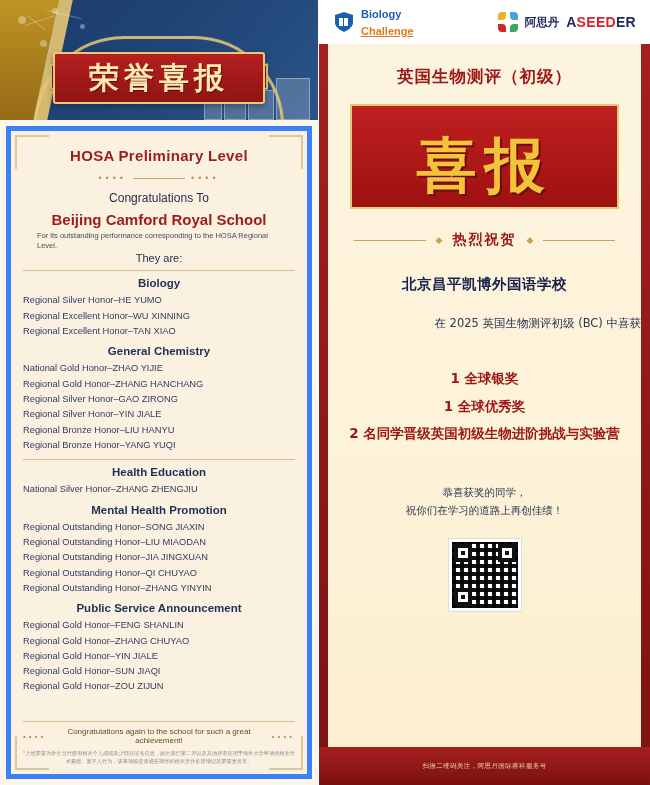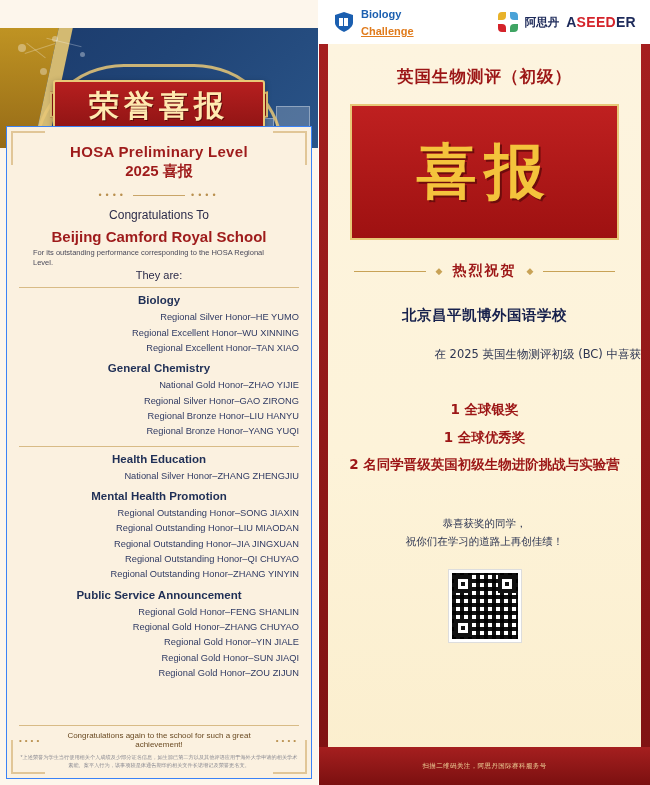--- a/index.html
+++ b/index.html
@@ -16,21 +16,20 @@
     width: 318px; height: 785px;
     position: relative;
     background: #fdf6ec;
     overflow: hidden;
   }
   .left-header {
     position: relative;
     height: 120px;
     background: linear-gradient(135deg, #1b3a6b 0%, #204476 45%, #2a5488 100%);
     overflow: hidden;
-    margin-top: 28px;
   }
   .hdr-band {
     position: absolute; left: 0; top: 0; bottom: 0; width: 60px;
     background: linear-gradient(180deg, #c8981f, #9c6d12);
     transform: skewX(-12deg) translateX(-14px);
     opacity: .95;
   }
   .hdr-band2 {
     position: absolute; left: 46px; top: 0; bottom: 0; width: 14px;
     background: #e8c872;
@@ -71,21 +70,21 @@
     position: absolute; left: 50%; top: 36px; transform: translateX(-50%);
     width: 250px; height: 90px;
     border: 3px solid #e9c877; border-bottom: none;
     border-radius: 130px 130px 0 0;
     opacity: .85;
   }
 
   .left-body {
     position: absolute; left: 6px; right: 6px; top: 126px; bottom: 6px;
     background: #fbf1e0;
-    border: 1px solid #3b82f6;
+    border: 5px solid #3b82f6;
     padding: 10px 12px 0;
     overflow: hidden;
   }
   .corner {
     position: absolute; width: 34px; height: 34px;
     border: 2px solid #d7b579; opacity: .7;
   }
   .c-tl { left: 4px; top: 4px; border-right: none; border-bottom: none; }
   .c-tr { right: 4px; top: 4px; border-left: none; border-bottom: none; }
   .c-bl { left: 4px; bottom: 4px; border-right: none; border-top: none; }
@@ -116,21 +115,21 @@
     text-align: left; color: #4a4a5a; font-size: 7.5px; line-height: 1.35;
     padding: 0 14px;
   }
   .theyare { text-align: center; color: #2b2b4a; font-size: 11px; margin: 1px 0 6px; }
   .hr { height: 1px; background: #d8bb86; margin: 6px 0; }
   .cat {
     text-align: center; color: #1f2f56; font-weight: bold; font-size: 11.5px;
     margin: 6px 0 4px;
   }
   .award {
-    text-align: right; color: #2f3a63; font-size: 9.3px; line-height: 1.65;
+    text-align: left; color: #2f3a63; font-size: 9.3px; line-height: 1.65;
   }
   .footnote-wrap { position: absolute; left: 12px; right: 12px; bottom: 8px; }
   .foot-dots {
     display: flex; align-items: center; justify-content: center; gap: 8px;
     margin-bottom: 5px;
   }
   .foot-dots .dd { color: #b9904f; font-size: 8px; letter-spacing: 3px; }
   .foot-main {
     text-align: center; color: #6a4b23; font-size: 8px;
   }
@@ -177,24 +176,24 @@
   .r-sidebar-l { left: 0; }
   .r-sidebar-r { right: 0; }
   .r-inner { position: absolute; left: 9px; right: 9px; top: 0; bottom: 0; }
 
   .r-head {
     text-align: center; color: #9c1616; font-weight: bold;
     font-size: 16.5px; margin-top: 22px; letter-spacing: 1px;
     font-family: "DejaVu Sans", sans-serif;
   }
   .xibao-box {
-    margin: 16px 22px 0; height: 136px;
+    margin: 16px 22px 0; height: 105px;
     background: linear-gradient(180deg,#bf2020 0%, #9e1111 100%);
     border: 2px solid #e7c877;
-    display: flex; align-items: center; justify-content: center;
+    display: flex; align-items: flex-end; justify-content: center;
     position: relative;
   }
   .xibao-box span {
     color: #f4c33c; font-size: 60px; font-weight: bold; letter-spacing: 8px;
     font-family: "DejaVu Sans", sans-serif;
     text-shadow: 2px 2px 0 #6d0c0c;
   }
   .zhu-row {
     display: flex; align-items: center; justify-content: center;
     gap: 10px; margin: 22px 26px 0;
@@ -285,21 +284,20 @@
       </div>
     </div>
 
     <div class="left-body">
       <div class="corner c-tl"></div>
       <div class="corner c-tr"></div>
       <div class="corner c-bl"></div>
       <div class="corner c-br"></div>
 
       <div class="l-title">HOSA Preliminary Level</div>
-      <div class="l-title2">2025 喜报</div>
 
       <div class="dotrow">
         <span class="dots">••••</span>
         <span class="line"></span>
         <span class="dots">••••</span>
       </div>
 
       <div class="congrats">Congratulations To</div>
       <div class="school">Beijing Camford Royal School</div>
       <div class="subnote">For its outstanding performance corresponding to the HOSA Regional Level.</div>
@@ -310,21 +308,23 @@
       <div>
         <div class="cat">Biology</div>
         <div class="award">Regional Silver Honor–HE YUMO</div>
         <div class="award">Regional Excellent Honor–WU XINNING</div>
         <div class="award">Regional Excellent Honor–TAN XIAO</div>
       </div>
 
       <div>
         <div class="cat">General Chemistry</div>
         <div class="award">National Gold Honor–ZHAO YIJIE</div>
+        <div class="award">Regional Gold Honor–ZHANG HANCHANG</div>
         <div class="award">Regional Silver Honor–GAO ZIRONG</div>
+        <div class="award">Regional Silver Honor–YIN JIALE</div>
         <div class="award">Regional Bronze Honor–LIU HANYU</div>
         <div class="award">Regional Bronze Honor–YANG YUQI</div>
       </div>
 
       <div class="hr"></div>
 
       <div>
         <div class="cat">Health Education</div>
         <div class="award">National Silver Honor–ZHANG ZHENGJIU</div>
       </div>

